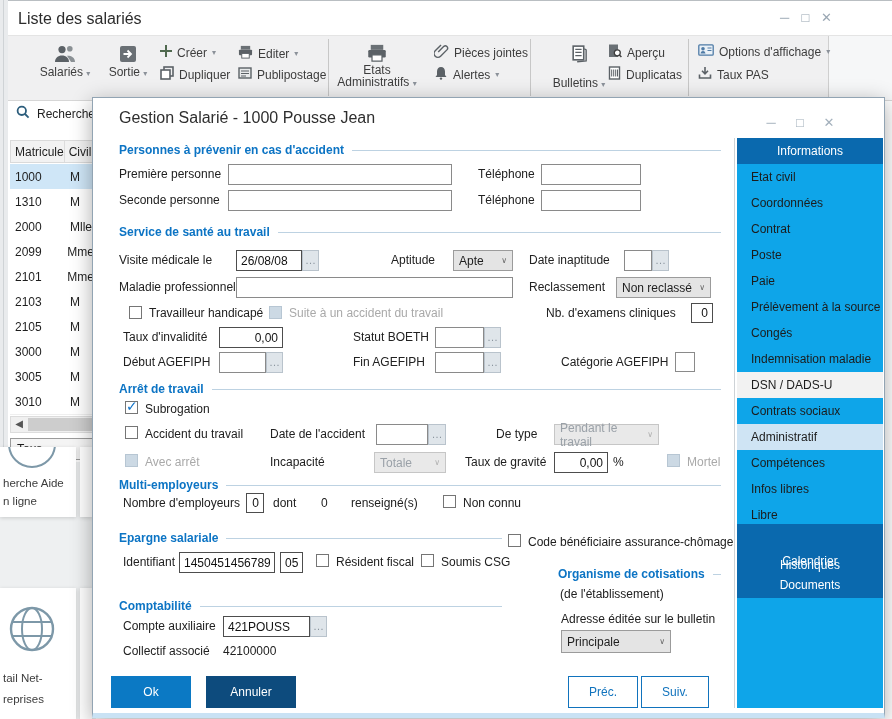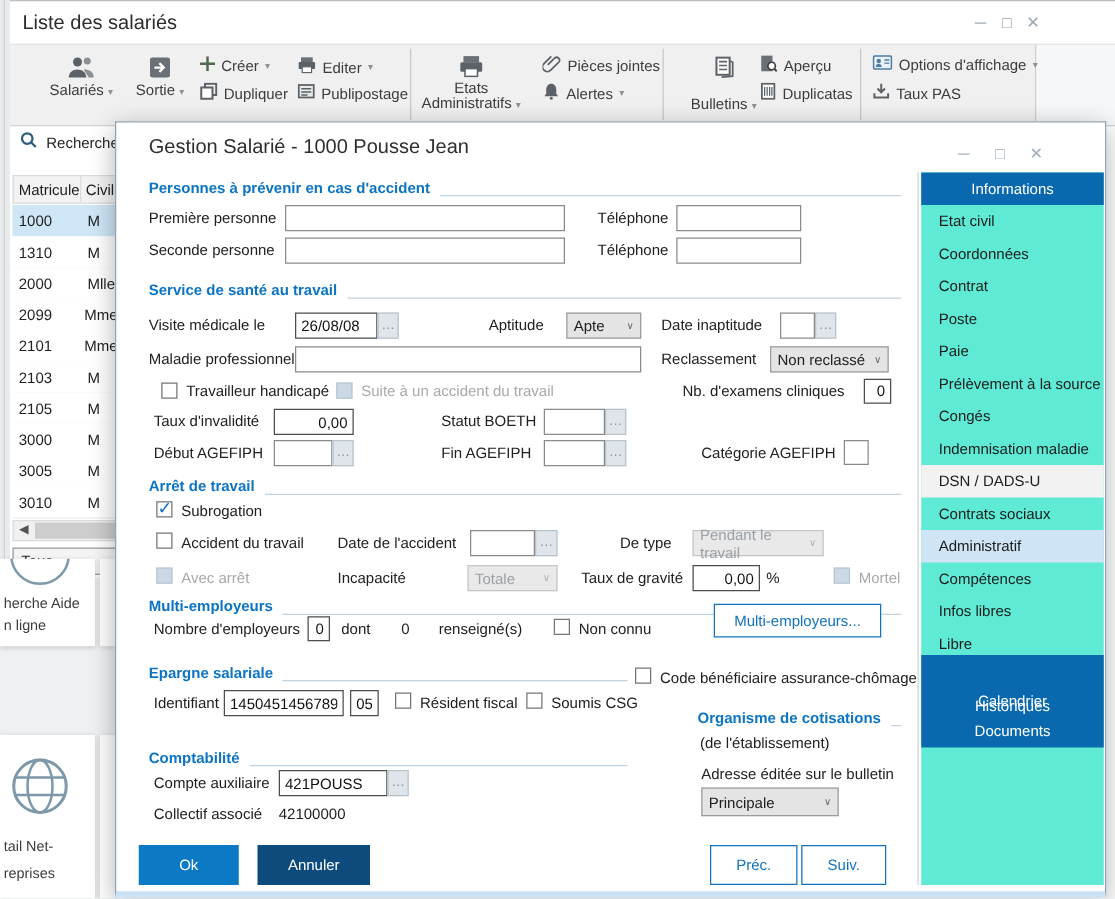--- a/index.html
+++ b/index.html
@@ -38,21 +38,21 @@
               border:1px solid #9b9b9b;box-sizing:border-box;display:flex;align-items:center;padding-left:6px;}
   
   .backdrop{position:absolute;left:0;top:462px;width:96px;height:257px;background:#eef0f1;}
   .card{position:absolute;background:#fff;box-shadow:0 1px 4px rgba(0,0,0,.16);overflow:hidden;}
   .card-text{position:absolute;color:#3c3c3c;font-size:11.5px;white-space:nowrap;}
   .arc{position:absolute;left:8px;top:-27px;width:44px;height:44px;border:2.5px solid #7d98a8;border-radius:50%;}
   
   .dlg{position:absolute;left:92px;top:97px;width:791px;height:615px;background:#fff;
        border:1px solid #92a4b3;border-bottom:5px solid #c9e2f4;box-shadow:0 5px 20px rgba(0,0,0,.33);box-sizing:content-box;}
   .dlg-title{position:absolute;left:26px;top:11px;font-size:16px;color:#2e2e2e;white-space:nowrap;}
-  .sec{position:absolute;display:flex;align-items:flex-end;height:14px;}
+  .sec{position:absolute;display:flex;align-items:center;height:14px;}
   .sec b{color:#0c74c4;font-weight:700;white-space:nowrap;font-size:12px;}
   .sec i{flex:1;height:1px;background:#bdd2e2;margin-left:8px;}
   .lbl{position:absolute;white-space:nowrap;color:#212121;}
   .lbl.dis{color:#a9a9a9;}
   .tin{position:absolute;border:1px solid #8a8a8a;background:#fff;height:21px;box-sizing:border-box;
        font:inherit;padding:0 4px;color:#111;}
   .tin.dark{border-color:#4d4d4d;}
   .tin.ra{text-align:right;}
   input.tin{outline:none;}
   .dots{position:absolute;height:21px;box-sizing:border-box;background:#dfe5ea;border:1px solid #b9c3cc;
@@ -63,21 +63,21 @@
   .dd .c{font-size:8px;color:#666;}
   .dd.dis .c{color:#b0b0b0;}
   .cb{position:absolute;width:13px;height:13px;background:#fff;border:1px solid #757575;box-sizing:border-box;cursor:default;}
   .cb.on::after{content:"✓";position:absolute;left:0;top:-4px;color:#1173c8;font-weight:700;font-size:14px;}
   .cb.dis{background:#ccd9e4;border-color:#b7c6d3;}
   .btn{position:absolute;display:flex;align-items:center;justify-content:center;box-sizing:border-box;cursor:default;}
   .btn.blue{background:#0b79c4;color:#fff;}
   .btn.navy{background:#0d4b7d;color:#fff;}
   .btn.out{background:#fff;border:1px solid #1173bd;color:#1173bd;}
   .vsep{position:absolute;left:641px;top:40px;width:1px;height:570px;background:#cdd2d6;}
-  .side{position:absolute;left:644px;top:40px;width:146px;height:570px;background:#5eead4;}
+  .side{position:absolute;left:644px;top:40px;width:146px;height:570px;background:#0ea5e9;}
   .si{position:absolute;left:0;width:146px;height:26px;display:flex;align-items:center;
       padding-left:14px;box-sizing:border-box;cursor:default;color:#1c1c1c;}
   .si.sel-blue{background:#0a69ae;color:#fff;justify-content:center;padding-left:0;}
   .si.hl-gray{background:#f2f2f2;}
   .si.hl-blue{background:#cfe4f4;}
   .side-blue{position:absolute;left:0;top:386px;width:146px;height:74px;background:#0a69ae;}
   .sib{position:absolute;left:0;width:146px;height:24px;display:flex;align-items:center;justify-content:center;
        color:#fff;cursor:default;}
   .dctl{position:absolute;top:16px;width:20px;height:18px;text-align:center;font-size:13px;color:#a3b0bc;line-height:18px;cursor:default;}
 </style>
@@ -408,23 +408,20 @@
       <b>Multi-employeurs</b>
         <i></i>
       </div>
     <div class="lbl" style="left:30px;top:398px;">Nombre d'employeurs</div>
     <input class="tin dark ra" style="left: 153px; top: 395px; width: 18px; height: 20px;" value="0">
     <div class="lbl" style="left:180px;top:398px;">dont</div>
     <div class="lbl" style="left:228px;top:398px;">0</div>
     <div class="lbl" style="left:258px;top:398px;">renseigné(s)</div>
     <div class="cb" style="left:350px;top:397px;"></div>
     <div class="lbl" style="left:370px;top:398px;">Non connu</div>
-    <div class="btn out" style="left:478px;top:385px;width:134px;height:27px;">
-      <span>Multi-employeurs...</span>
-      </div>
 
     <div class="sec" style="left:26px;top:433px;width:383px;">
       <b>Epargne salariale</b>
         <i></i>
       </div>
     <div class="cb" style="left:415px;top:436px;"></div>
     <div class="lbl" style="left:435px;top:437px;">Code bénéficiaire assurance-chômage</div>
     <div class="lbl" style="left:30px;top:457px;">Identifiant</div>
     <input class="tin dark" style="left: 86px; top: 454px; width: 96px;" value="1450451456789">
     <input class="tin dark" style="left: 187px; top: 454px; width: 23px;" value="05">

